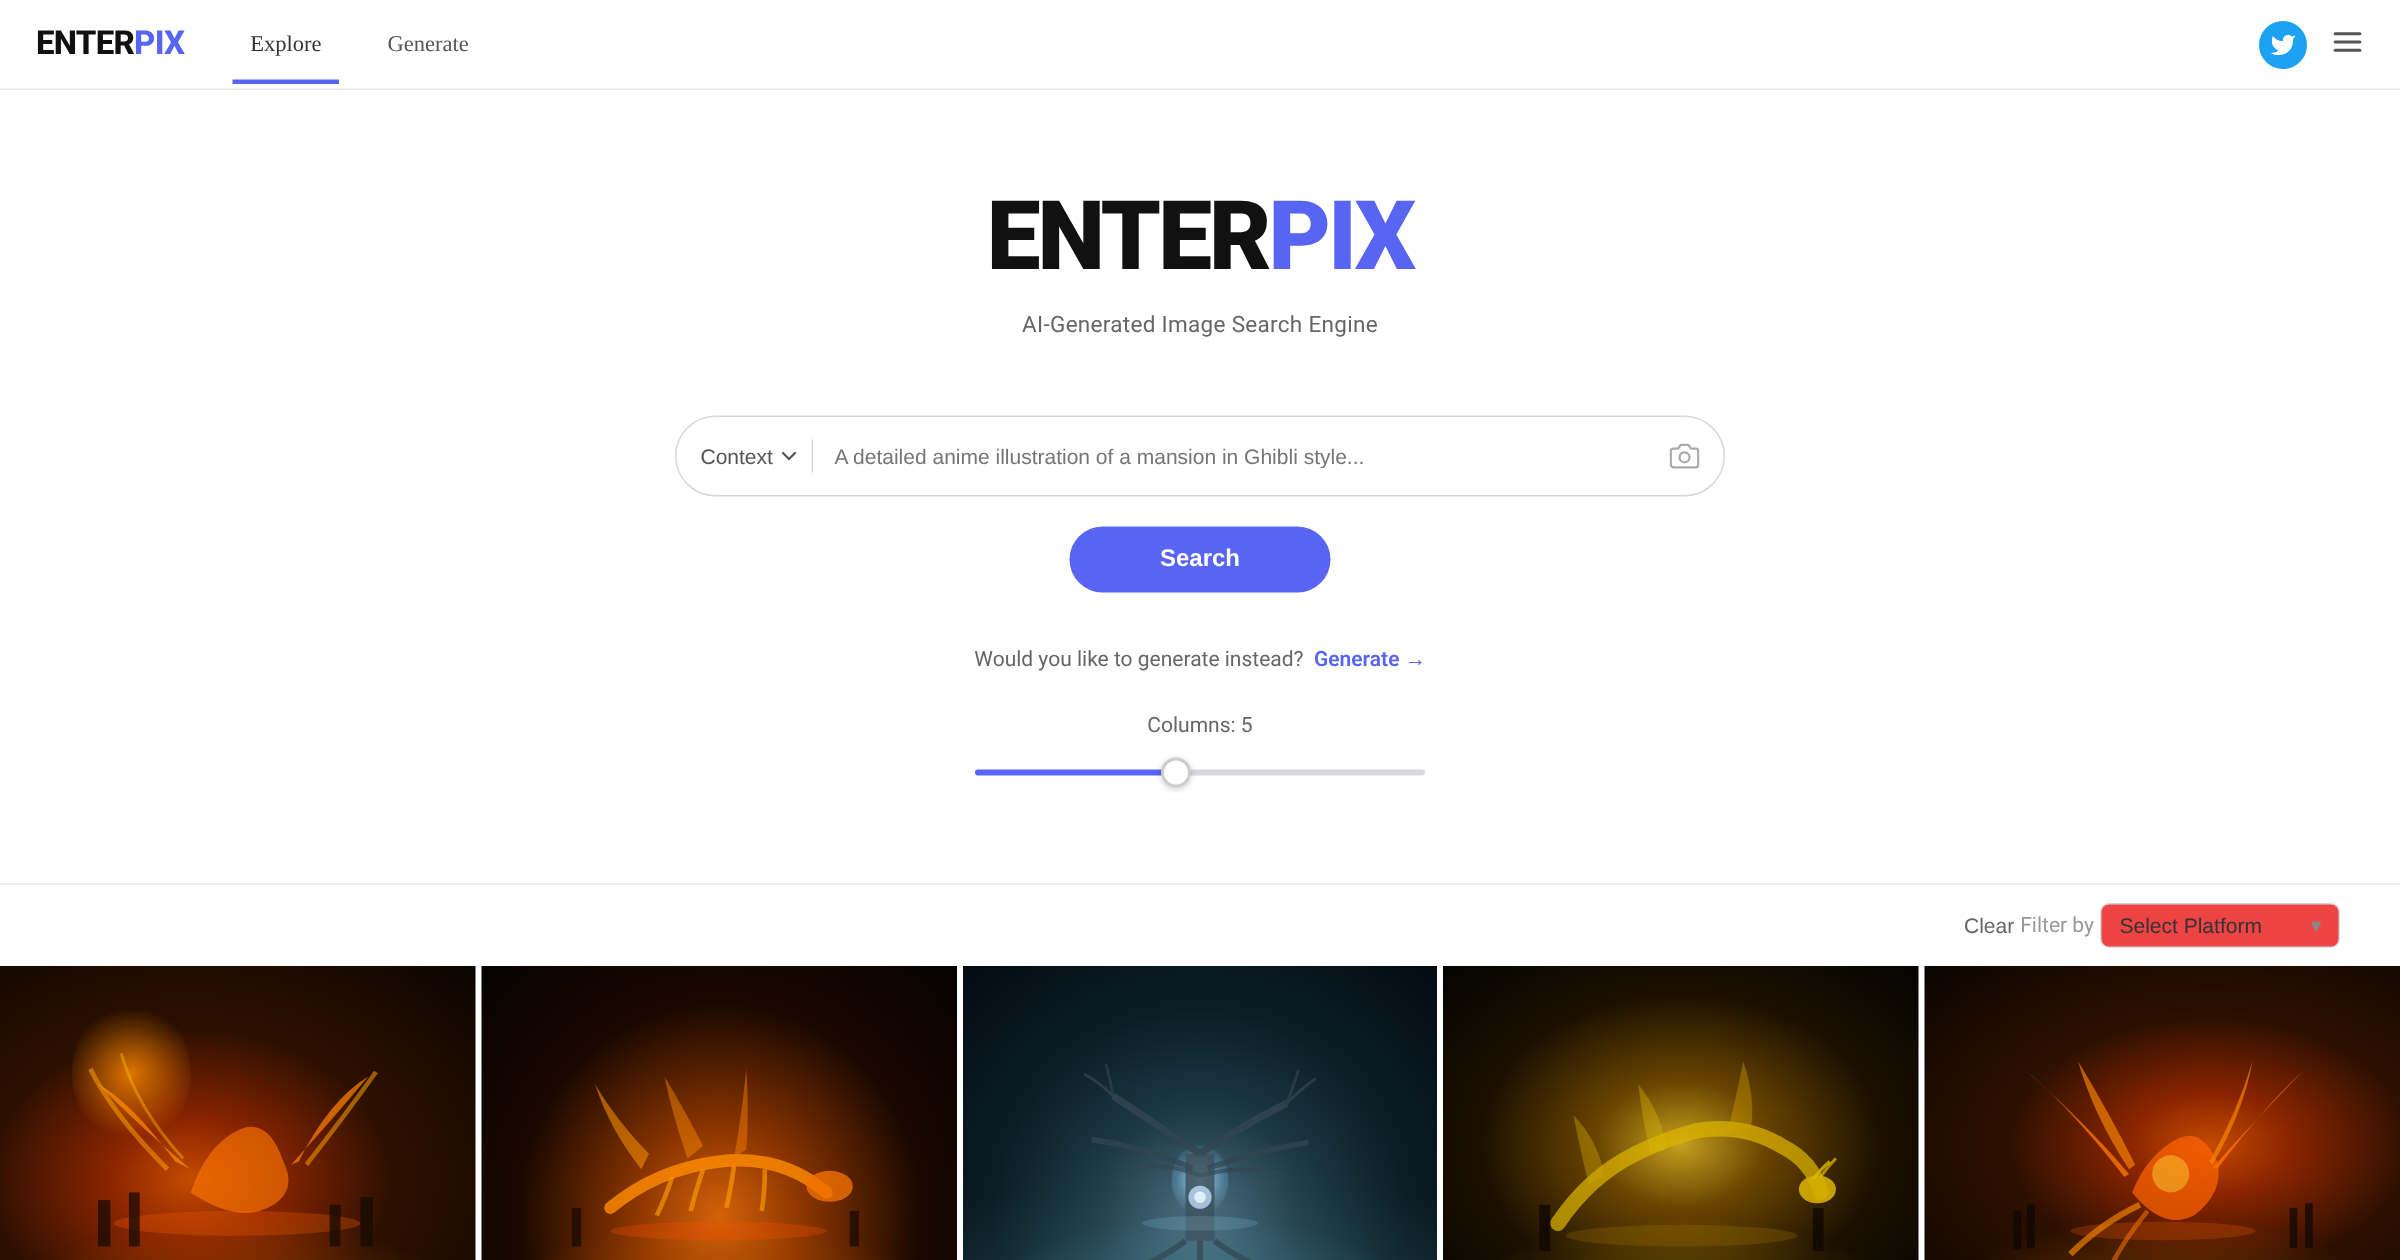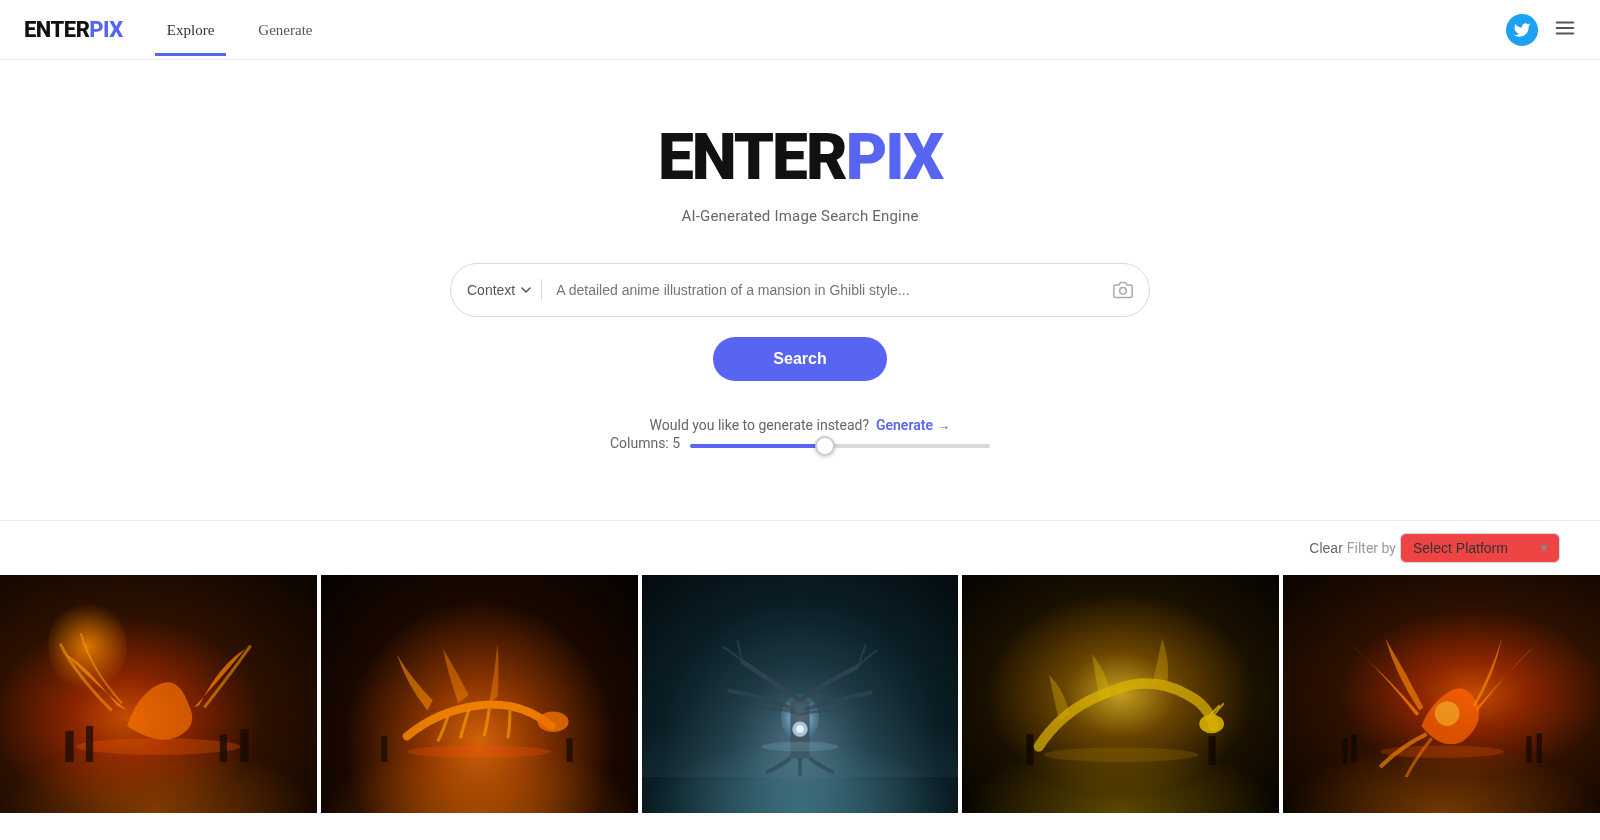--- a/index.html
+++ b/index.html
@@ -78,21 +78,21 @@
       font-size: 64px;
       font-weight: 900;
       letter-spacing: -2px;
       margin-bottom: 12px;
     }
     .hero-logo-enter { color: #111; }
     .hero-logo-pix { color: #5865f2; }
     .hero-subtitle {
       font-size: 15px;
       color: #666;
-      margin-bottom: 38px;
+      margin-bottom: 52px;
       letter-spacing: 0.2px;
     }
 
     
     .search-bar-wrapper {
       width: 100%;
       max-width: 700px;
       margin-bottom: 20px;
     }
     .search-bar {
@@ -148,32 +148,33 @@
       font-size: 16px;
       font-weight: 600;
       cursor: pointer;
       margin-bottom: 36px;
     }
 
     
     .generate-hint {
       font-size: 14px;
       color: #666;
+      margin-bottom: 28px;
     }
     .generate-link {
       color: #5865f2;
       font-weight: 600;
       cursor: pointer;
       text-decoration: none;
     }
 
     
     .columns-section {
       display: flex;
-      flex-direction: row;
+      flex-direction: column;
       align-items: center;
       gap: 10px;
       margin-bottom: 28px;
     }
     .columns-label {
       font-size: 14px;
       color: #666;
     }
     .slider-container {
       width: 300px;

